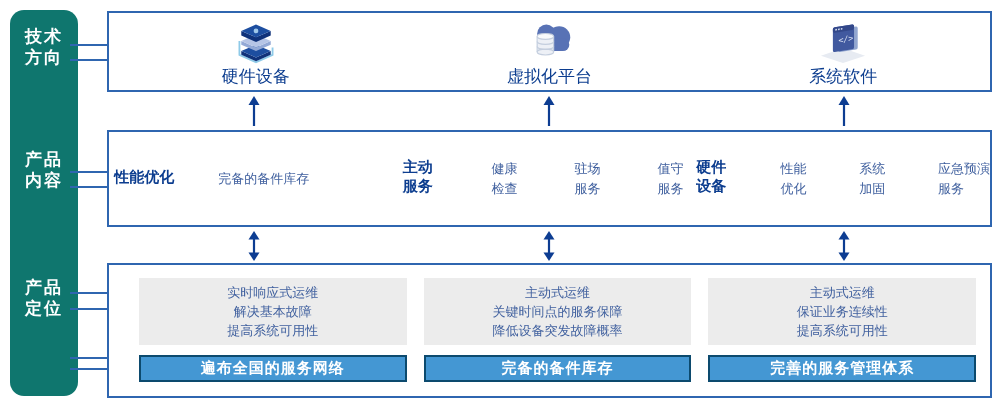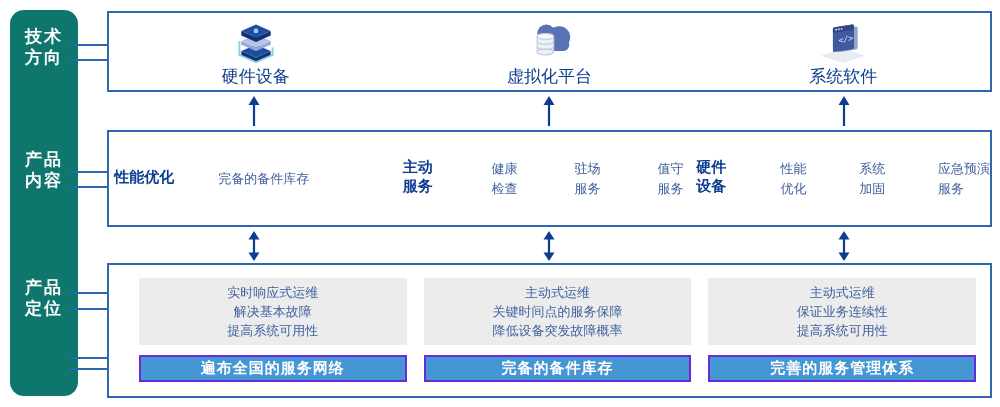--- a/index.html
+++ b/index.html
@@ -28,21 +28,21 @@
   .content-box{top:130px;height:97px;display:flex;}
   .content-col{flex:1;display:flex;flex-direction:row;align-items:center;justify-content:center;gap:44px;}
   .content-title{font-size:15px;font-weight:bold;color:#0c3d8f;margin-bottom:3px;}
   .content-line{font-size:13px;color:#41619f;line-height:20px;}
 
   
   .bottom-box{top:263px;height:135px;display:flex;gap:17px;padding:13px 14px 0 30px;}
   .pos-col{flex:1;display:flex;flex-direction:column;}
   .gray-panel{background:#ececec;height:67px;display:flex;flex-direction:column;align-items:center;justify-content:center;}
   .gray-line{font-size:13px;color:#41619f;line-height:19px;}
-  .banner{margin-top:10px;height:27px;background:#4497d3;border:2px solid #6d28d9;box-sizing:border-box;
+  .banner{margin-top:10px;height:27px;background:#4497d3;border:2px solid #0c4a6e;box-sizing:border-box;
           display:flex;align-items:center;justify-content:center;color:#ffffff;font-weight:bold;font-size:15px;letter-spacing:1px;}
 
   
   .arrow{position:absolute;width:14px;height:30px;}
   .a1{top:96px;} .a2{top:231px;}
   .x1{left:247px;} .x2{left:542px;} .x3{left:837px;}
 </style>
 </head>
 <body>
 

